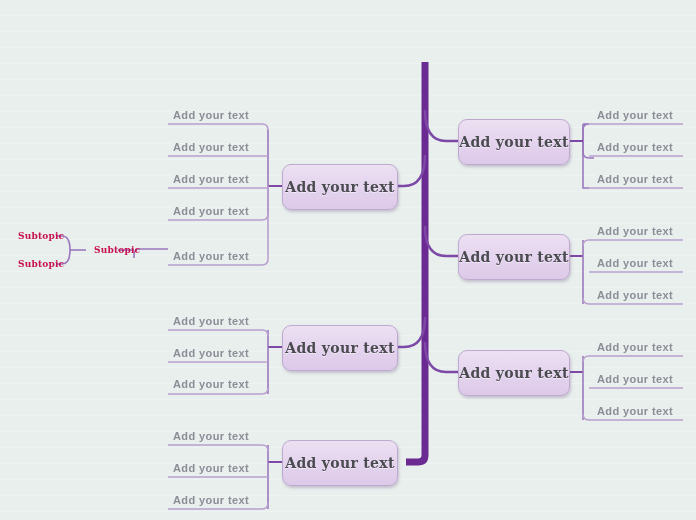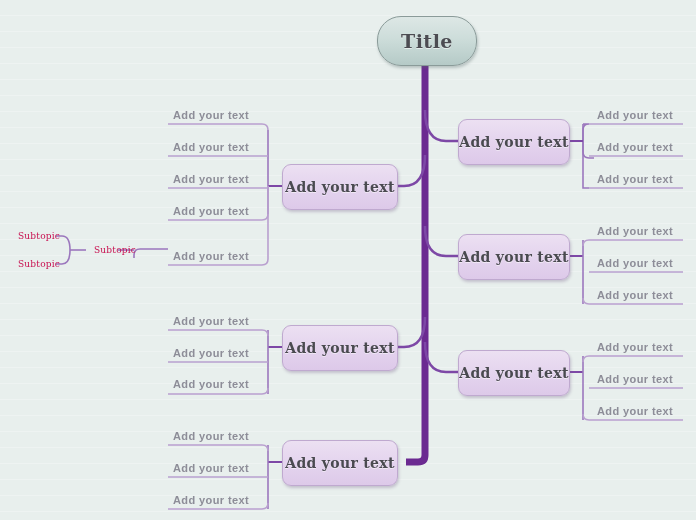--- a/index.html
+++ b/index.html
@@ -55,21 +55,21 @@
     font-size:11px;font-weight:700;color:#8d8d98;
     letter-spacing:.4px;white-space:nowrap;
   }
   .leaf.r .lbl{left:8px;}
   .leaf.l .lbl{right:8px;}
 
   
   .subtopic{
     position:absolute;
     font-family:"DejaVu Serif",serif;
-    font-size:9px;font-weight:400;color:#c81050;
+    font-size:9px;font-weight:700;color:#c81050;
     letter-spacing:.2px;white-space:nowrap;
   }
 </style>
 </head>
 <body>
 
 <div id="canvas">
 
   <svg class="wires" viewBox="0 0 696 520">
 
@@ -126,23 +126,20 @@
     <path d="M268 362 L168 362" stroke="#b9a0cf" stroke-width="1.6" fill="none"></path>
     <path d="M268 388 Q268 394 262 394 L168 394" stroke="#b9a0cf" stroke-width="1.6" fill="none"></path>
 
     <path d="M282 462 L268 462" stroke="#7d48a6" stroke-width="2" fill="none"></path>
     <path d="M268 445 L268 509" stroke="#9b77bd" stroke-width="1.6" fill="none"></path>
     <path d="M268 451 Q268 445 262 445 L168 445" stroke="#b9a0cf" stroke-width="1.6" fill="none"></path>
     <path d="M268 477 L168 477" stroke="#b9a0cf" stroke-width="1.6" fill="none"></path>
     <path d="M268 503 Q268 509 262 509 L168 509" stroke="#b9a0cf" stroke-width="1.6" fill="none"></path>
   </svg>
 
-  <div class="title-node">
-    <span>Title</span>
-  </div>
 
   <div class="topic" style="left:458px;top:119px;width:110px;">
     <span>Add your text</span>
   </div>
   <div class="topic" style="left:458px;top:234px;width:110px;">
     <span>Add your text</span>
   </div>
   <div class="topic" style="left:458px;top:350px;width:110px;">
     <span>Add your text</span>
   </div>

